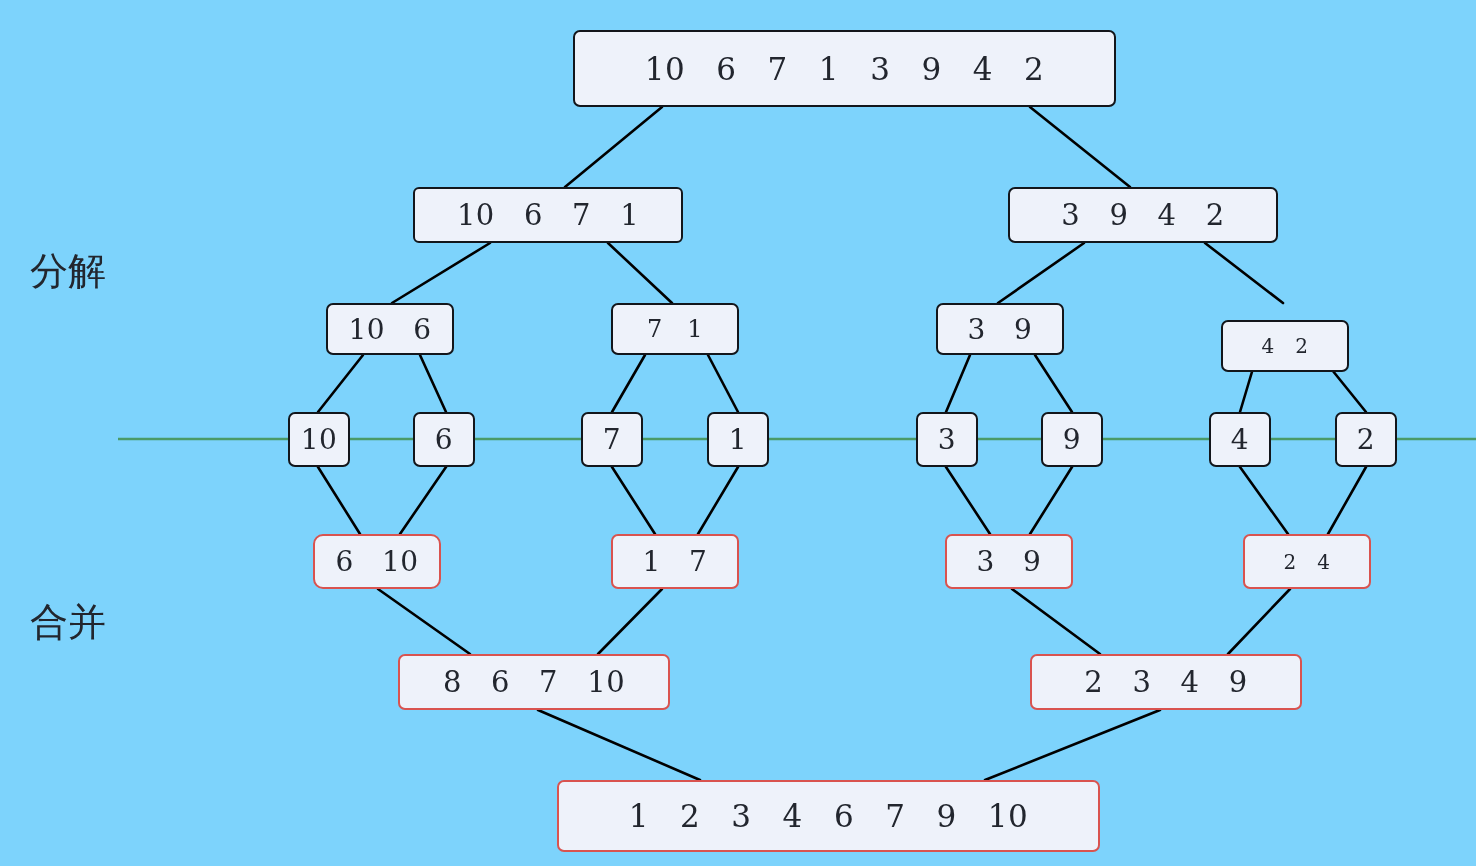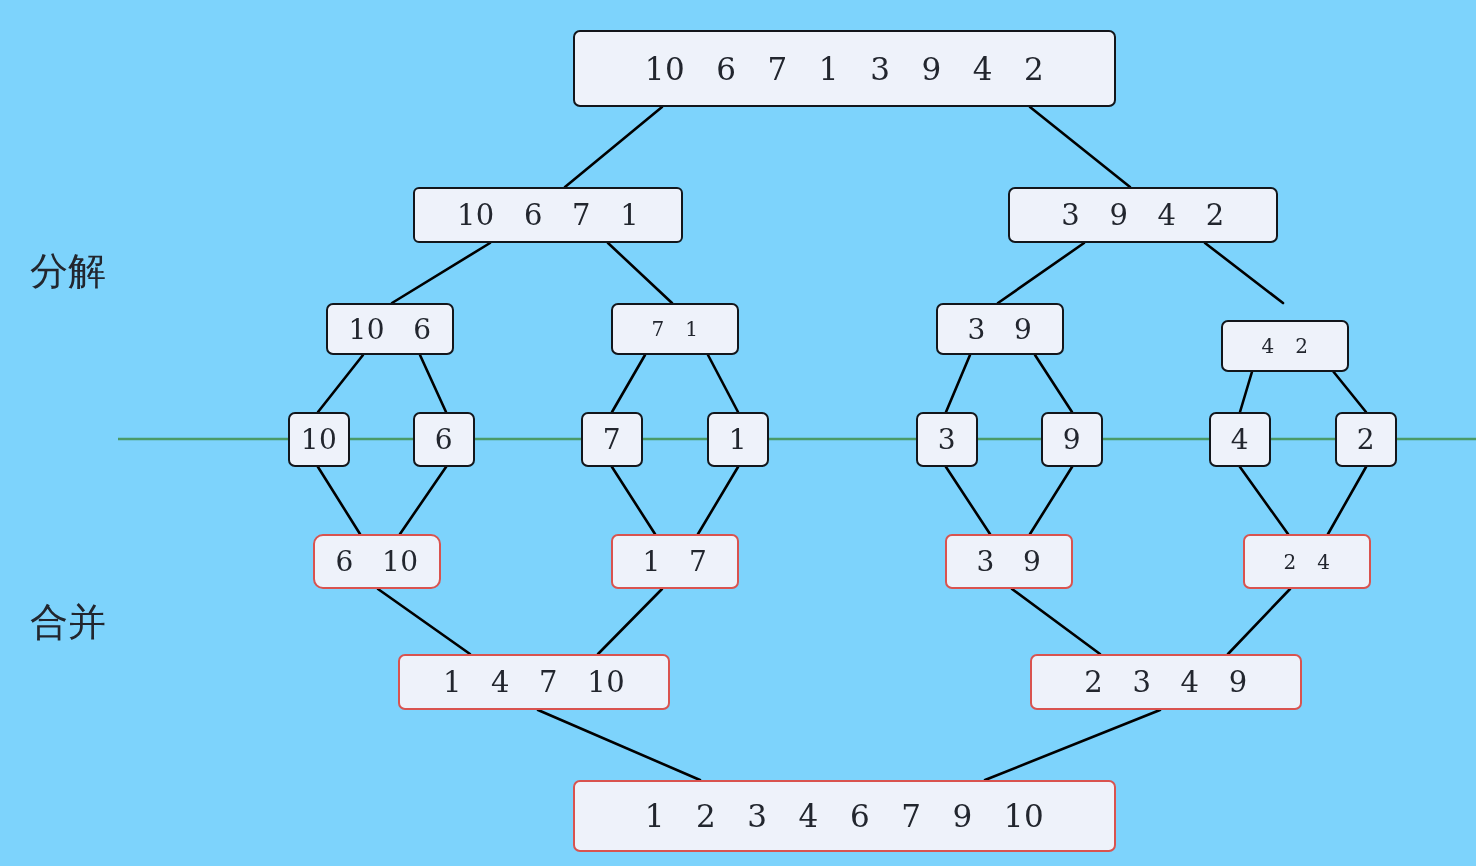--- a/index.html
+++ b/index.html
@@ -87,37 +87,37 @@
         <line x1="1160" y1="710" x2="985" y2="780" stroke="#000000" stroke-width="2.6" stroke-linecap="round"></line>
       </g>
     <line id="divider-line" stroke-width="2.4" stroke-linecap="butt" x1="118" x2="1476" y1="439" y2="439" stroke="#4a9a68"></line>
   </svg>
 
   <div id="node-layer">
       <div class="node split" style="left: 573px; top: 30px; width: 543px; height: 77px; font-size: 31px;">10   6   7   1   3   9   4   2</div>
       <div class="node split" style="left: 413px; top: 187px; width: 270px; height: 56px; font-size: 29px; border-radius: 6px;">10   6   7   1</div>
       <div class="node split" style="left: 1008px; top: 187px; width: 270px; height: 56px; font-size: 29px;">3   9   4   2</div>
       <div class="node split" style="left: 326px; top: 303px; width: 128px; height: 52px; font-size: 28px;">10   6</div>
-      <div class="node split" style="left: 611px; top: 303px; width: 128px; height: 52px; font-size: 20px;">7   1</div>
+      <div class="node split" style="left: 611px; top: 303px; width: 128px; height: 52px; font-size: 24px;">7   1</div>
       <div class="node split" style="left: 936px; top: 303px; width: 128px; height: 52px; font-size: 28px;">3   9</div>
       <div class="node split" style="left: 1221px; top: 320px; width: 128px; height: 52px; font-size: 20px;">4   2</div>
       <div class="node split" style="left: 288px; top: 412px; width: 62px; height: 55px; font-size: 28px;">10</div>
       <div class="node split" style="left: 413px; top: 412px; width: 62px; height: 55px; font-size: 28px;">6</div>
       <div class="node split" style="left: 581px; top: 412px; width: 62px; height: 55px; font-size: 28px;">7</div>
       <div class="node split" style="left: 707px; top: 412px; width: 62px; height: 55px; font-size: 28px;">1</div>
       <div class="node split" style="left: 916px; top: 412px; width: 62px; height: 55px; font-size: 28px;">3</div>
       <div class="node split" style="left: 1041px; top: 412px; width: 62px; height: 55px; font-size: 28px;">9</div>
       <div class="node split" style="left: 1209px; top: 412px; width: 62px; height: 55px; font-size: 28px;">4</div>
       <div class="node split" style="left: 1335px; top: 412px; width: 62px; height: 55px; font-size: 28px;">2</div>
       <div class="node merge" style="left: 313px; top: 534px; width: 128px; height: 55px; font-size: 28px; border-radius: 10px;">6   10</div>
       <div class="node merge" style="left: 611px; top: 534px; width: 128px; height: 55px; font-size: 28px;">1   7</div>
       <div class="node merge" style="left: 945px; top: 534px; width: 128px; height: 55px; font-size: 28px;">3   9</div>
       <div class="node merge" style="left: 1243px; top: 534px; width: 128px; height: 55px; font-size: 20px;">2   4</div>
-      <div class="node merge" style="left: 398px; top: 654px; width: 272px; height: 56px; font-size: 29px;">1   4   7   10</div>
+      <div class="node merge" style="left: 398px; top: 654px; width: 272px; height: 56px; font-size: 29px;">8   6   7   10</div>
       <div class="node merge" style="left: 1030px; top: 654px; width: 272px; height: 56px; font-size: 29px;">2   3   4   9</div>
-      <div class="node merge" style="left: 573px; top: 780px; width: 543px; height: 72px; font-size: 31px;">1   2   3   4   6   7   9   10</div>
+      <div class="node merge" style="left: 557px; top: 780px; width: 543px; height: 72px; font-size: 31px;">1   2   3   4   6   7   9   10</div>
     </div>
   <div id="label-layer">
       <div class="phase-label" style="left: 30px; top: 252px;">分解</div>
       <div class="phase-label" style="left: 30px; top: 603px;">合并</div>
     </div>
 
 </div>
 
 </body></html>

